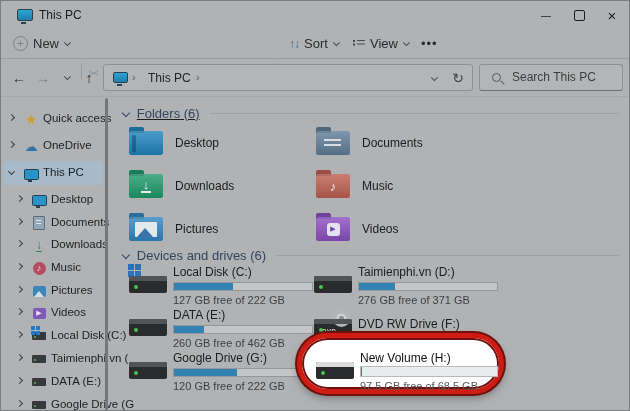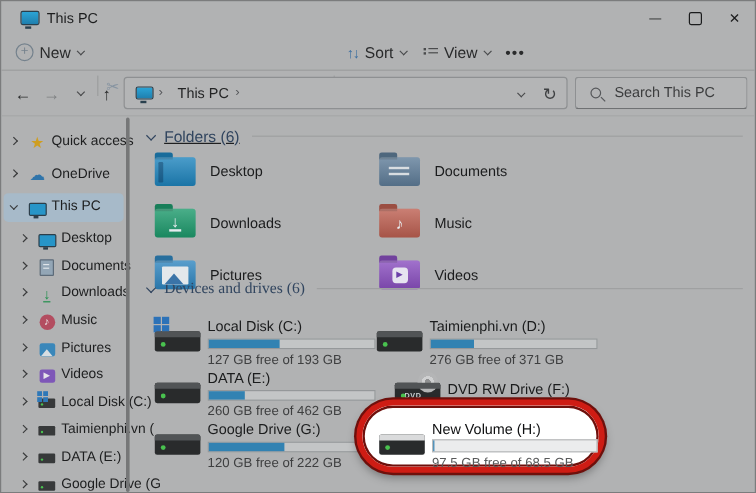--- a/index.html
+++ b/index.html
@@ -347,53 +347,53 @@
     <div class="folder" style="background-color: rgb(138, 79, 192);">
         <span class="fglyph">
           <span class="fg-box">
             <span>▶</span>
           </span>
         </span>
       </div>
     <span class="flabel">Videos</span>
   </div>
 
-  <div class="sec" style="top:231px;font-family:Liberation Serif, serif;">
+  <div class="sec" style="top:246px;">
     <i class="schev2"></i>
     <span class="stitle">Devices and drives (6)</span>
     <i class="rule"></i>
   </div>
 
   <div class="dtile" style="left:128px;top:262px;">
     <div class="hdd">
         <i class="winlogo"></i>
       </div>
     <div class="dname">Local Disk (C:)</div>
     <div class="dbar">
         <div class="dfill" style="width: 43%; background-color: rgb(50, 130, 178);"></div>
       </div>
-    <div class="dcap">127 GB free of 193 GB</div>
+    <div class="dcap">127 GB free of 222 GB</div>
   </div>
   <div class="dtile" style="left:313px;top:262px;">
     <div class="hdd"></div>
     <div class="dname">Taimienphi.vn (D:)</div>
     <div class="dbar">
         <div class="dfill" style="width: 26%; background-color: rgb(50, 130, 178);"></div>
       </div>
     <div class="dcap">276 GB free of 371 GB</div>
   </div>
   <div class="dtile" style="left:128px;top:305px;">
     <div class="hdd"></div>
     <div class="dname">DATA (E:)</div>
     <div class="dbar">
         <div class="dfill" style="width: 22%; background-color: rgb(50, 130, 178);"></div>
       </div>
     <div class="dcap">260 GB free of 462 GB</div>
   </div>
-  <div class="dtile" style="left:328px;top:305px;">
+  <div class="dtile" style="left:313px;top:305px;">
     <div class="hdd">
       <i class="disc"></i>
       <span class="dvdtxt">DVD</span>
     </div>
     <div class="dname" style="top:11px;">DVD RW Drive (F:)</div>
   </div>
   <div class="dtile" style="left:128px;top:348px;">
     <div class="hdd"></div>
     <div class="dname">Google Drive (G:)</div>
     <div class="dbar">

